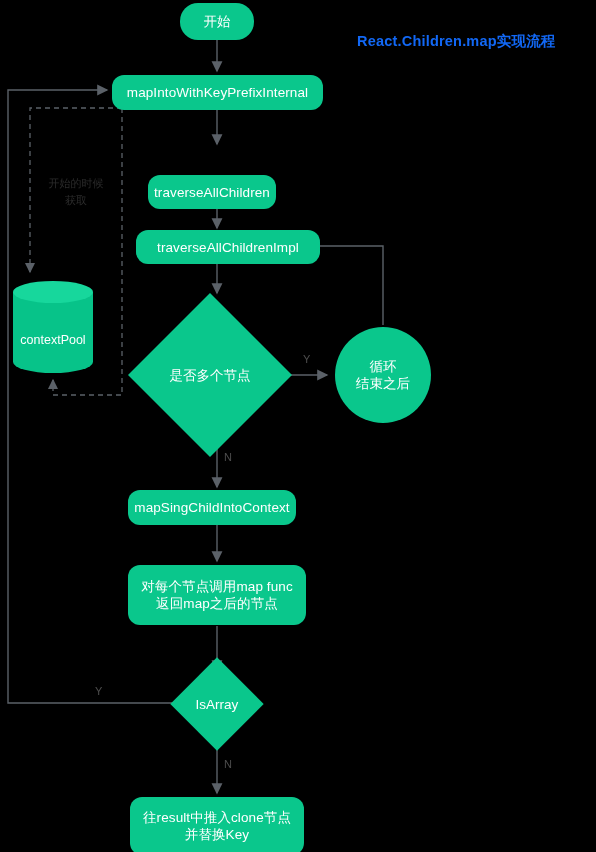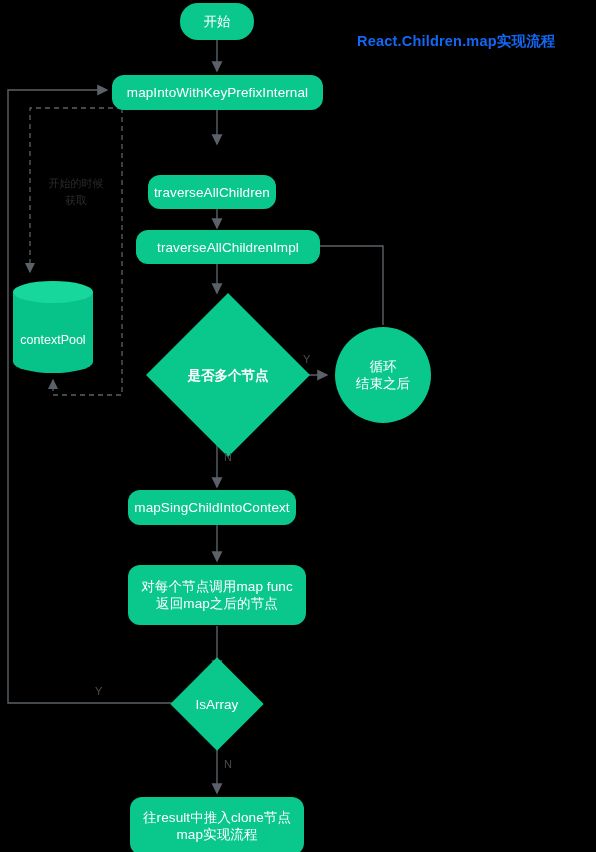--- a/index.html
+++ b/index.html
@@ -182,21 +182,21 @@
   </div>
 
   <div class="node rect" style="left:148px; top:147px; width:128px; height:34px;margin-top:28px;">
     <span>traverseAllChildren</span>
   </div>
 
   <div class="node rect" style="left:136px; top:230px; width:184px; height:34px;">
     <span>traverseAllChildrenImpl</span>
   </div>
 
-  <div class="diamond" style="left:170px; top:317px; width:116px; height:116px;font-weight:bold;">
+  <div class="diamond" style="left:152px; top:317px; width:116px; height:116px;">
     <div class="dshape"></div>
     <div class="dlabel">是否多个节点</div>
   </div>
 
   <div class="node circle" style="left:335px; top:327px; width:96px; height:96px;">
     <span>循环
 结束之后</span>
   </div>
 
   <div class="node rect" style="left:128px; top:490px; width:168px; height:35px;">
@@ -208,21 +208,21 @@
 返回map之后的节点</span>
   </div>
 
   <div class="diamond" style="left:184px; top:671px; width:66px; height:66px;">
     <div class="dshape"></div>
     <div class="dlabel">IsArray</div>
   </div>
 
   <div class="node rect" style="left:130px; top:797px; width:174px; height:58px;">
     <span>往result中推入clone节点
-map实现流程</span>
+并替换Key</span>
   </div>
 
   <div class="cyl" style="left:13px; top:281px; width:80px; height:92px;">
     <div class="bottom"></div>
     <div class="body"></div>
     <div class="top"></div>
     <div class="clabel">contextPool</div>
   </div>
 
   <div class="edge-label" style="left:303px; top:353px;">Y</div>

